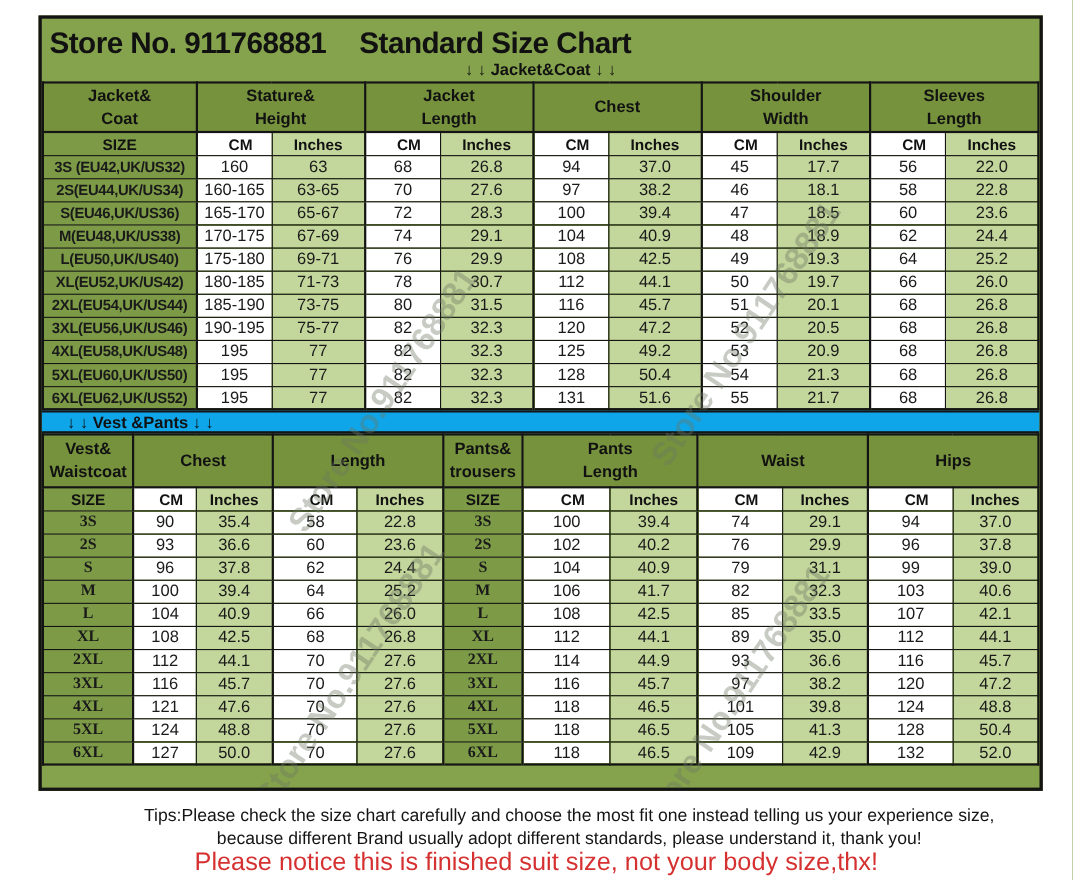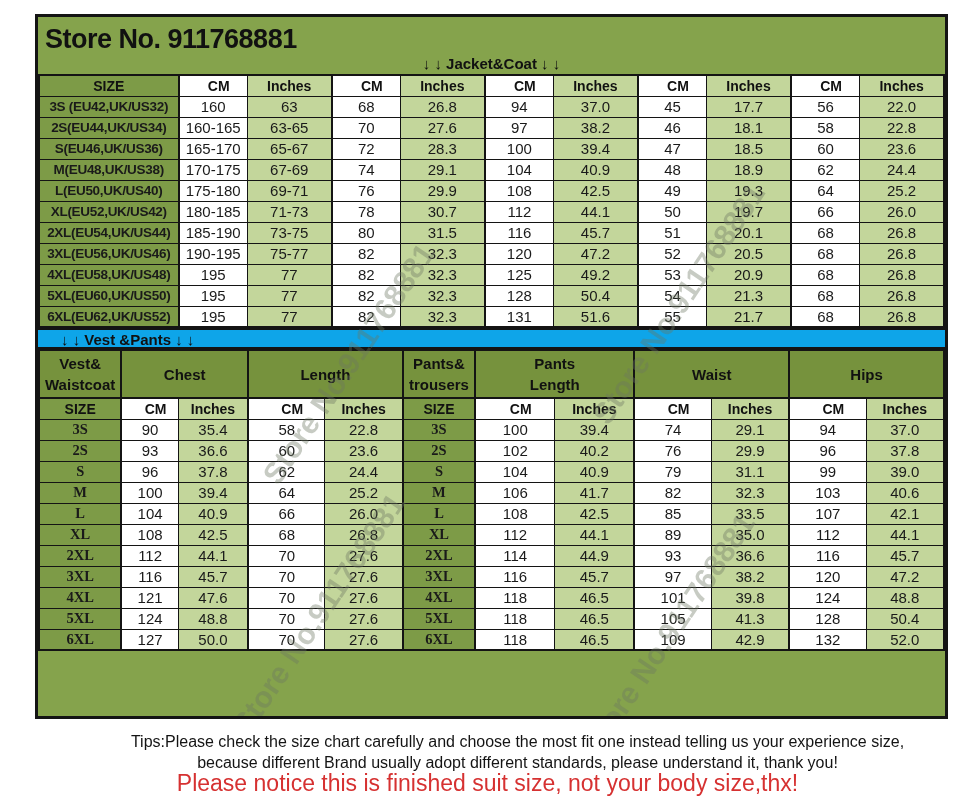--- a/index.html
+++ b/index.html
@@ -87,38 +87,47 @@
   
   .tips{position:absolute;left:0;top:731px;width:975px;text-align:center;font-size:16px;line-height:21px;color:#141414;margin-left:30px;}
   .notice{position:absolute;left:0;top:770px;width:975px;text-align:center;font-size:23px;color:var(--notice-red);}
 </style>
 </head>
 <body>
 
 <div class="frame">
   <div class="title-row">
     <span class="store-no">Store No. 911768881</span>
+    <span class="chart-title">Standard Size Chart</span>
   </div>
   <div class="band">↓ ↓  Jacket&amp;Coat  ↓ ↓</div>
 
   <table id="jacket-table">
       <colgroup>
         <col>
         <col>
         <col>
         <col>
         <col>
         <col>
         <col>
         <col>
         <col>
         <col>
         <col>
       </colgroup>
       <thead>
+        <tr>
+          <th class="group" colspan="1">Jacket&amp;<br>Coat</th>
+          <th class="group" colspan="2">Stature&amp;<br>Height</th>
+          <th class="group" colspan="2">Jacket<br>Length</th>
+          <th class="group" colspan="2">Chest</th>
+          <th class="group" colspan="2">Shoulder<br>Width</th>
+          <th class="group" colspan="2">Sleeves<br>Length</th>
+        </tr>
         <tr class="subrow">
           <th class="sub-size">SIZE</th>
           <th class="sub-cm">CM</th>
           <th class="sub-inches">Inches</th>
           <th class="sub-cm">CM</th>
           <th class="sub-inches">Inches</th>
           <th class="sub-cm">CM</th>
           <th class="sub-inches">Inches</th>
           <th class="sub-cm">CM</th>
           <th class="sub-inches">Inches</th>

